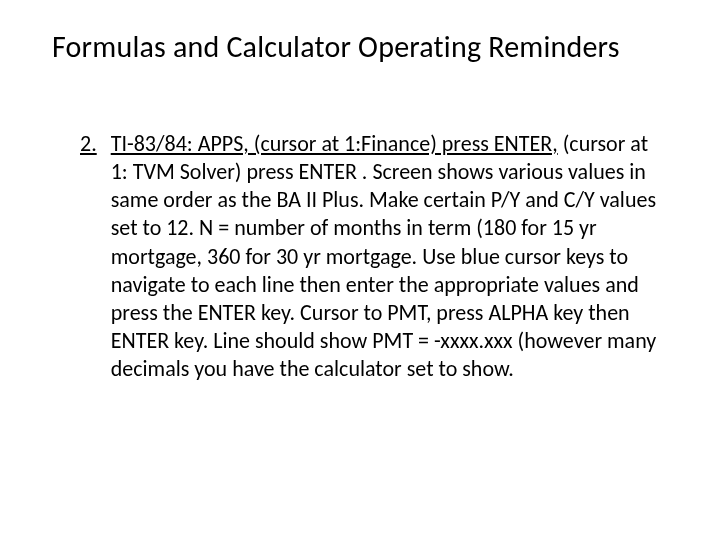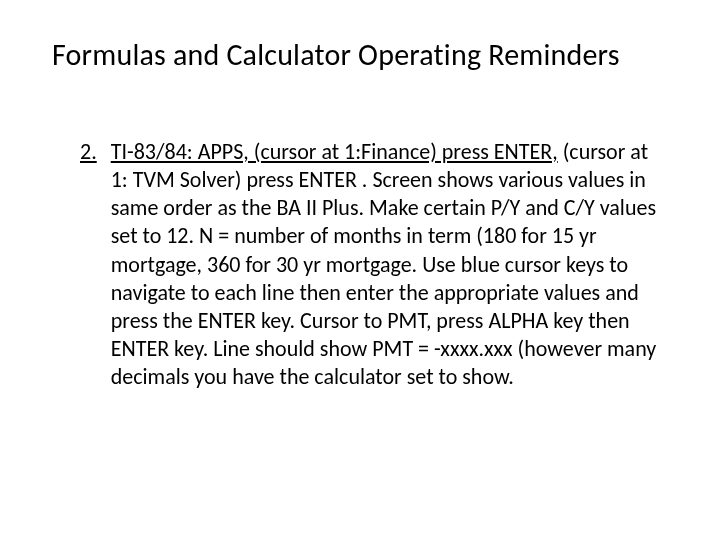--- a/index.html
+++ b/index.html
@@ -9,21 +9,20 @@
     height: 540px;
     background: #fff;
     font-family: Calibri, "Segoe UI", Arial, sans-serif;
     color: #000;
   }
   .slide {
     width: 720px;
     height: 408px;
     position: relative;
     box-sizing: border-box;
-    margin-top: 8px;
   }
   .title {
     position: absolute;
     top: 28px;
     left: 52px;
     right: 40px;
     font-size: 30px;
     font-weight: 400;
     letter-spacing: 0.2px;
   }

